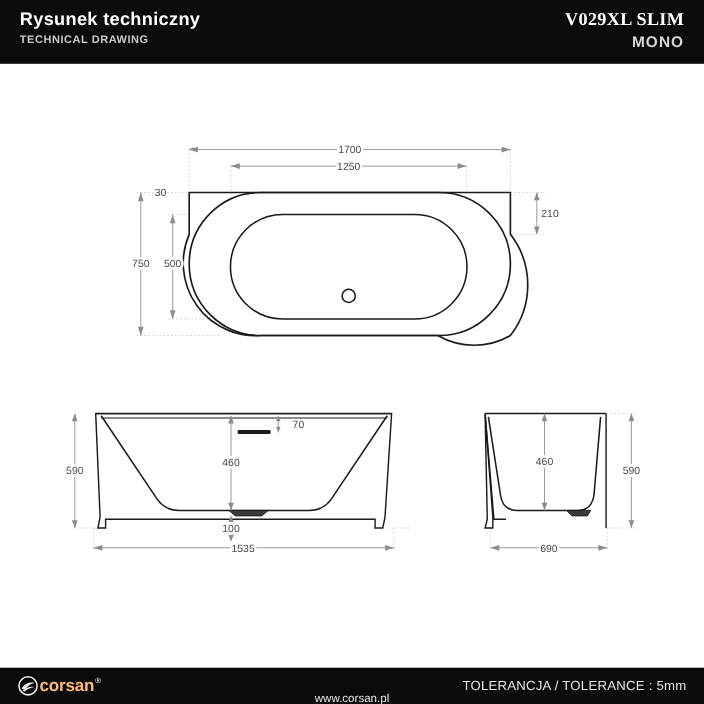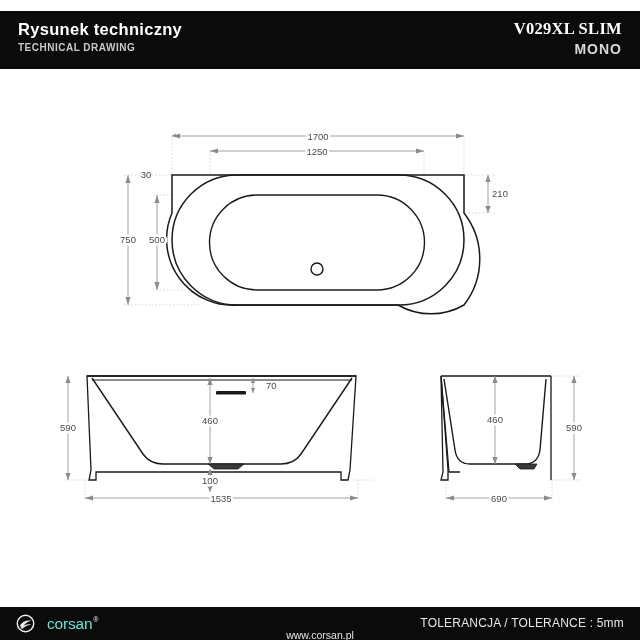--- a/index.html
+++ b/index.html
@@ -13,21 +13,20 @@
     position:relative;
     width:640px; height:640px;
     background:#ffffff;
   }
 
   
   #header {
     position:absolute; left:0; top:0;
     width:640px; height:58px;
     background:#0b0b0b;
-    margin-top:11px;
   }
   #header-left { position:absolute; left:18px; top:8px; }
   #title-pl {
     color:#ffffff;
     font-size:16.5px;
     font-weight:bold;
     letter-spacing:0.3px;
     line-height:20px;
   }
   #title-en {
@@ -64,26 +63,26 @@
     position:absolute; left:0; bottom:0;
     width:640px; height:33px;
     background:#0b0b0b;
   }
   #logo-wrap {
     position:absolute; left:16px; top:7px;
     display:flex; align-items:flex-start;
   }
   #logo-mark { width:19px; height:19px; display:block; }
   #logo-text {
-    color:#5eead4;
+    color:#fdba74;
     font-size:15.5px;
-    font-weight:normal;
+    font-weight:bold;
     letter-spacing:-0.2px;
     line-height:19px;
-    margin-left:12px;
+    margin-left:1px;
   }
   #logo-reg {
     color:#f0f0f0;
     font-size:7px;
     line-height:9px;
     margin-left:1px;
     margin-top:1px;
   }
   #footer-url {
     position:absolute; left:0; top:0;

